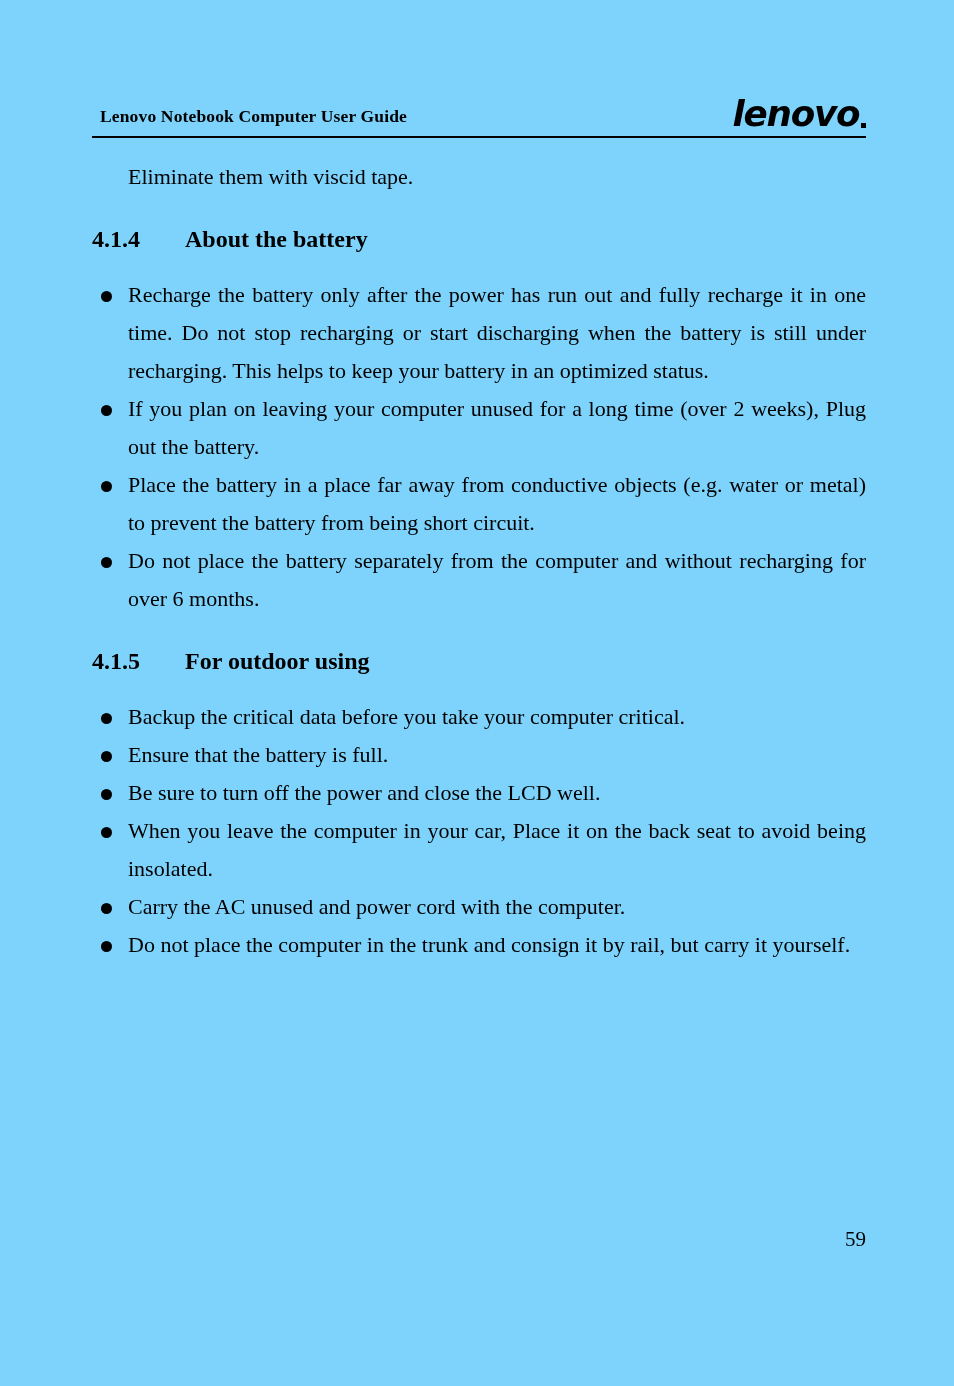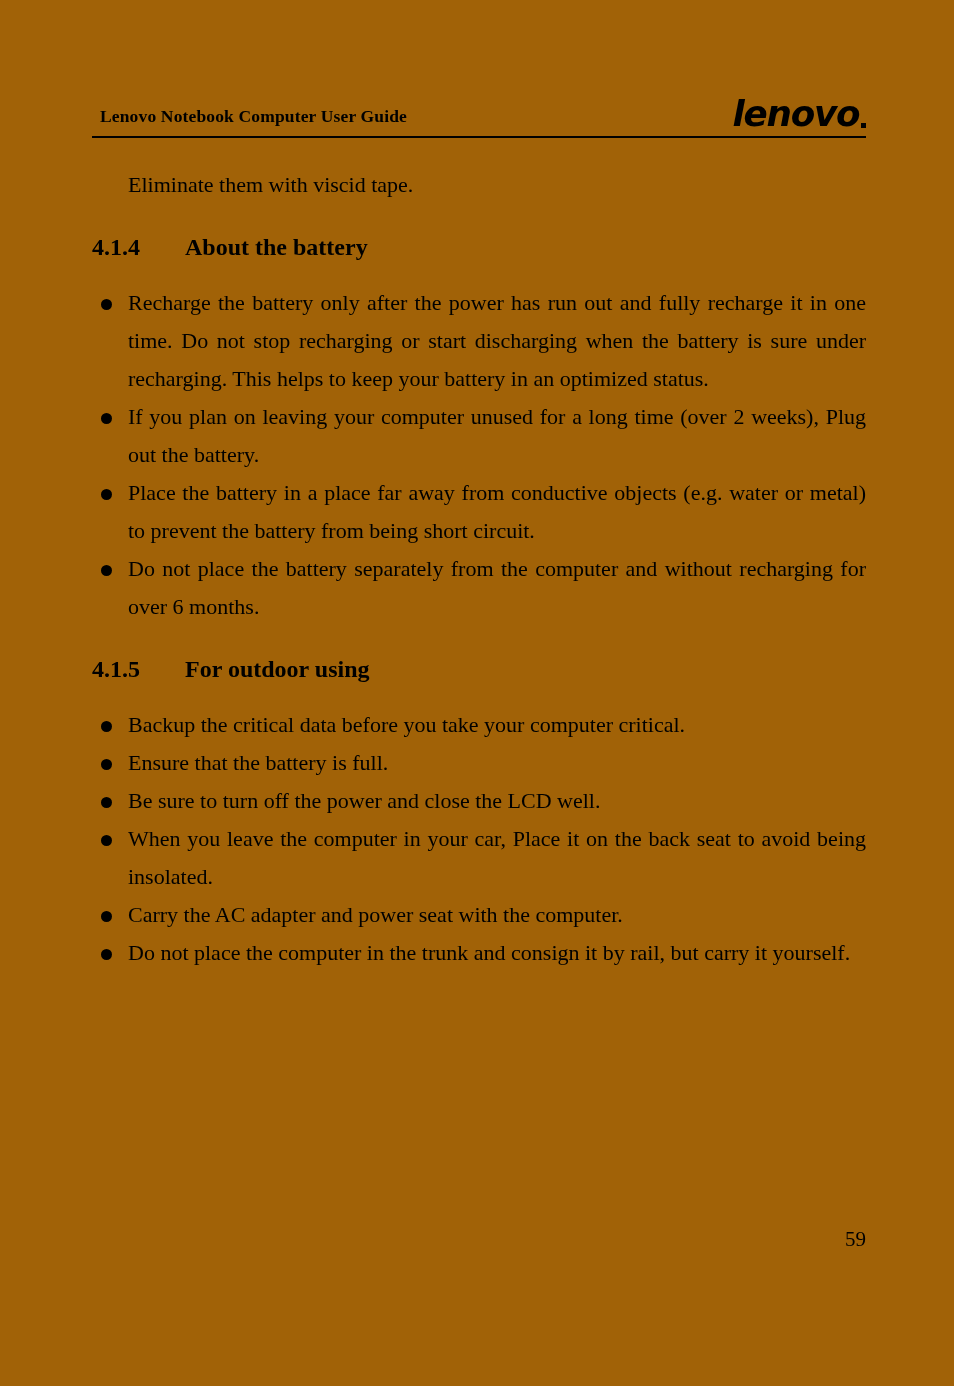--- a/index.html
+++ b/index.html
@@ -11,21 +11,21 @@
   body {
     font-family: "Liberation Serif", "DejaVu Serif", serif;
     color: #000000;
     -webkit-font-smoothing: antialiased;
   }
   .page {
     position: relative;
     width: 954px;
     height: 1386px;
     margin: 0 auto;
-    background: #a16207;
+    background: #7dd3fc;
     overflow: hidden;
     box-sizing: border-box;
   }
 
   
   .page-header {
     position: absolute;
     left: 92px;
     top: 104px;
     width: 774px;
@@ -69,21 +69,21 @@
     height: 5px;
     background: #000000;
     margin-left: 2px;
     margin-bottom: 4px;
   }
 
   
   .content {
     position: absolute;
     left: 92px;
-    top: 160px;
+    top: 152px;
     width: 774px;
   }
 
   .lead-line {
     margin: 0 0 0 36px;
     font-size: 22px;
     line-height: 38px;
     padding-top: 6px;
   }
 
@@ -169,21 +169,21 @@
     <p class="lead-line">Eliminate them with viscid tape.</p>
 
     <h2 class="section-heading">
       <span class="sec-num">4.1.4</span>
       <span class="sec-title">About the battery</span>
     </h2>
 
     <ul class="bullets first-list">
       <li class="justify-all">
         <span class="bullet-dot"></span>
-        <span class="bullet-text">Recharge the battery only after the power has run out and fully recharge it in one time. Do not stop recharging or start discharging when the battery is sure under recharging. This helps to keep your battery in an optimized status.</span>
+        <span class="bullet-text">Recharge the battery only after the power has run out and fully recharge it in one time. Do not stop recharging or start discharging when the battery is still under recharging. This helps to keep your battery in an optimized status.</span>
       </li>
       <li class="justify-all">
         <span class="bullet-dot"></span>
         <span class="bullet-text">If you plan on leaving your computer unused for a long time (over 2 weeks), Plug out the battery.</span>
       </li>
       <li class="justify-all">
         <span class="bullet-dot"></span>
         <span class="bullet-text">Place the battery in a place far away from conductive objects (e.g. water or metal) to prevent the battery from being short circuit.</span>
       </li>
       <li class="justify-all">
@@ -209,21 +209,21 @@
       <li class="justify-all">
         <span class="bullet-dot"></span>
         <span class="bullet-text">Be sure to turn off the power and close the LCD well.</span>
       </li>
       <li class="justify-all">
         <span class="bullet-dot"></span>
         <span class="bullet-text">When you leave the computer in your car, Place it on the back seat to avoid being insolated.</span>
       </li>
       <li class="justify-all">
         <span class="bullet-dot"></span>
-        <span class="bullet-text">Carry the AC adapter and power seat with the computer.</span>
+        <span class="bullet-text">Carry the AC unused and power cord with the computer.</span>
       </li>
       <li class="justify-all">
         <span class="bullet-dot"></span>
         <span class="bullet-text">Do not place the computer in the trunk and consign it by rail, but carry it yourself.</span>
       </li>
     </ul>
 
   </div>
 
   <div class="page-number">59</div>

